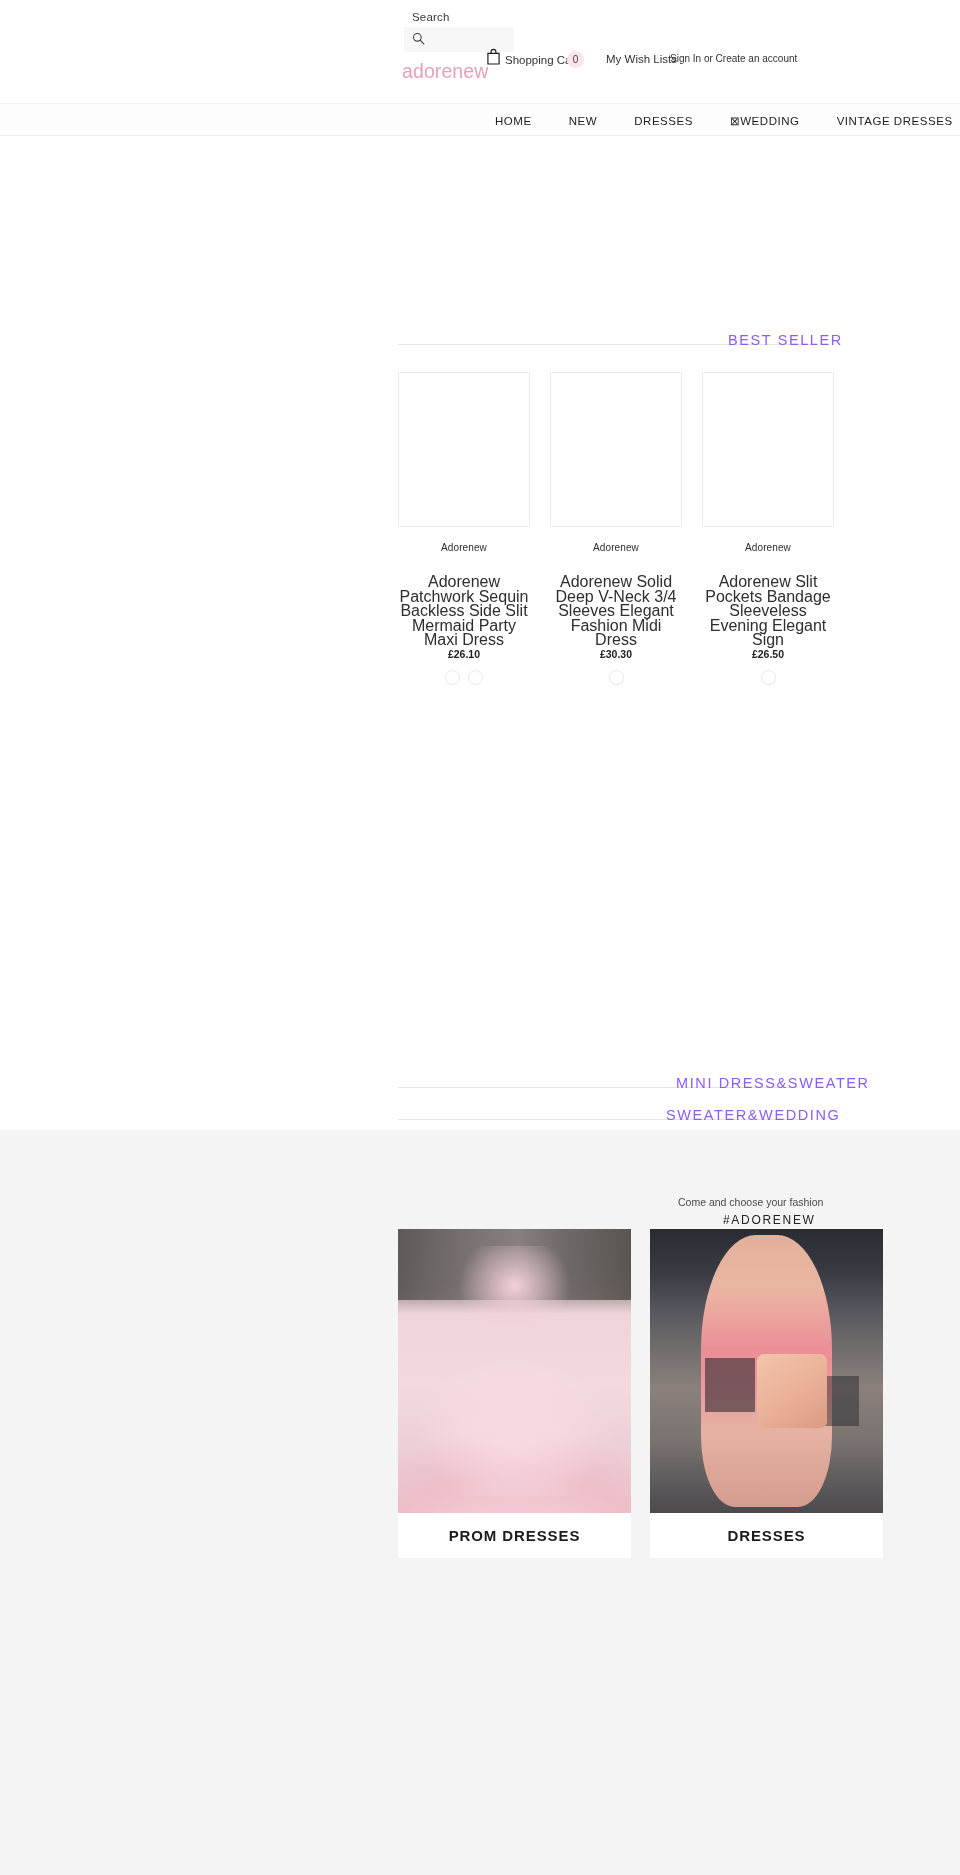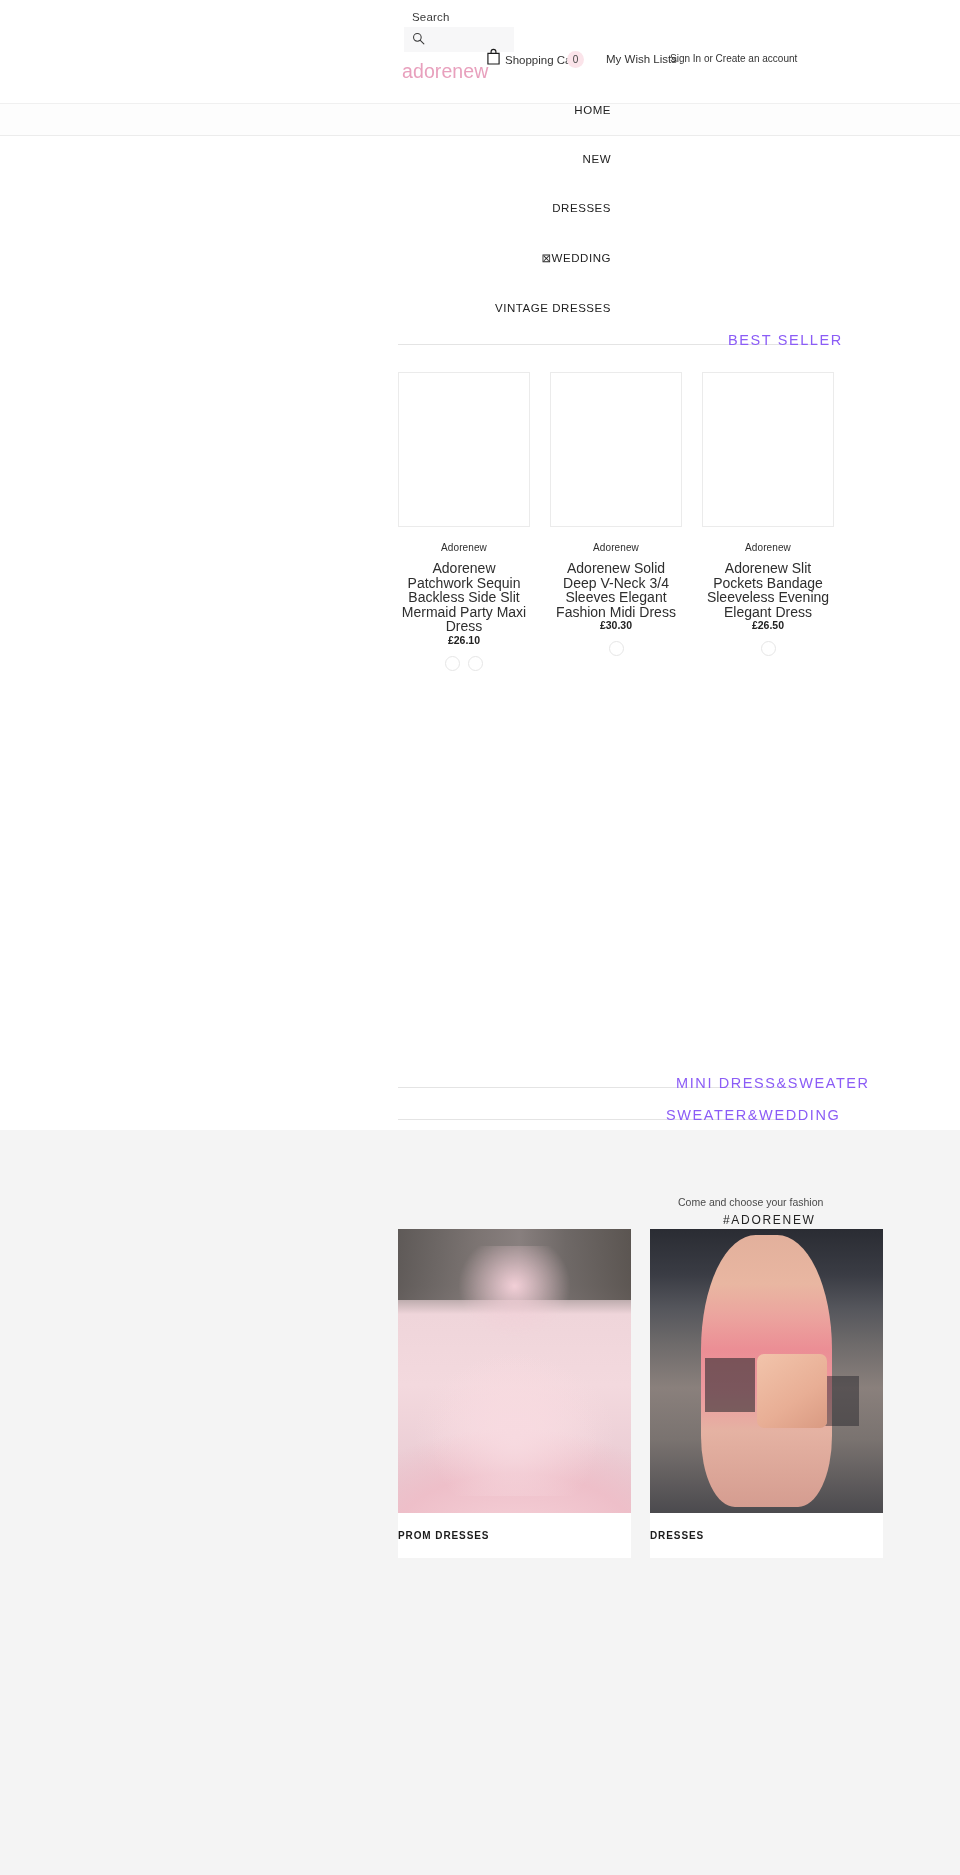--- a/index.html
+++ b/index.html
@@ -62,21 +62,21 @@
     font-size: 10px; color: #333; white-space: nowrap;
   }
 
   
   .navbar {
     position: absolute; left: -398px; top: 103px; width: 1358px; height: 33px;
     background: #fdfdfd; border-top: 1px solid #f0f0f0; border-bottom: 1px solid #ececec;
   }
   .nav-list {
     position: absolute; left: 495px; top: 0; height: 33px;
-    display: flex; align-items: flex-end; gap: 37px; white-space: nowrap; flex-direction: column;
+    display: flex; align-items: center; gap: 37px; white-space: nowrap;
   }
   .nav-item {
     font-size: 11.5px; letter-spacing: .55px; color: #222;
     text-decoration: none; white-space: nowrap;
   }
 
   
   .sec-bestseller { position: absolute; left: 0; top: 332px; width: 562px; }
   .sec-head { position: relative; height: 26px; }
   .sec-rule {
@@ -95,22 +95,22 @@
   .product-card { width: 132px; flex: 0 0 132px; }
   .product-frame {
     width: 132px; height: 155px;
     border: 1px solid #ebebeb; background: #fff;
   }
   .product-vendor {
     margin-top: 15px; text-align: center;
     font-size: 10px; color: #2e2e2e; letter-spacing: .1px;
   }
   .product-title {
-    margin-top: 8px; text-align: center;
-    font-size: 14px; line-height: 14.5px; color: #2e2e2e;
+    margin-top: 22px; text-align: center;
+    font-size: 16px; line-height: 14.5px; color: #2e2e2e;
     white-space: normal;
   }
   .product-price {
     text-align: center;
     font-size: 10.5px; font-weight: bold; color: #222;
   }
   .swatches {
     margin-top: 10px; display: flex; justify-content: center; gap: 8px;
   }
   .swatch {
@@ -140,22 +140,22 @@
     font-size: 10.5px; color: #4a4a4a; white-space: nowrap;
   }
 
   .tiles {
     position: absolute; left: 0; top: 99px;
     display: flex; gap: 19px; white-space: nowrap;
   }
   .tile { width: 233px; flex: 0 0 233px; background: #fff; }
   .tile-photo { width: 233px; height: 284px; position: relative; overflow: hidden; }
   .tile-caption {
-    height: 45px; line-height: 45px; text-align: left;
-    font-size: 10px; font-weight: bold; letter-spacing: .9px; color: #1c1c1c;
+    height: 45px; line-height: 45px; text-align: center;
+    font-size: 15px; font-weight: bold; letter-spacing: .9px; color: #1c1c1c;
   }
 
   
   .photo-prom {
     background:
       radial-gradient(ellipse 120% 58% at 50% 112%, #f6d3da 0%, #eebfc9 45%, rgba(238,191,201,0) 72%),
       radial-gradient(ellipse 62% 40% at 50% 72%, #f9dde2 0%, rgba(249,221,226,0) 70%),
       linear-gradient(to bottom, #6f6a68 0%, #7b7472 13%, #8d8482 20%,
         #efd5da 30%, #f3d9de 55%, #eccfd6 78%, #e4c6ce 100%);
   }
@@ -262,21 +262,21 @@
         <div class="product-title">Adorenew Solid Deep V-Neck 3/4 Sleeves Elegant Fashion Midi Dress</div>
         <div class="product-price">£30.30</div>
         <div class="swatches">
           <span class="swatch"></span>
         </div>
       </div>
 
       <div class="product-card">
         <div class="product-frame"></div>
         <div class="product-vendor">Adorenew</div>
-        <div class="product-title">Adorenew Slit Pockets Bandage Sleeveless Evening Elegant Dress</div>
+        <div class="product-title">Adorenew Slit Pockets Bandage Sleeveless Evening Elegant Sign</div>
         <div class="product-price">£26.50</div>
         <div class="swatches">
           <span class="swatch"></span>
         </div>
       </div>
 
     </div>
   </section>
 
   <section class="sec-mini">

